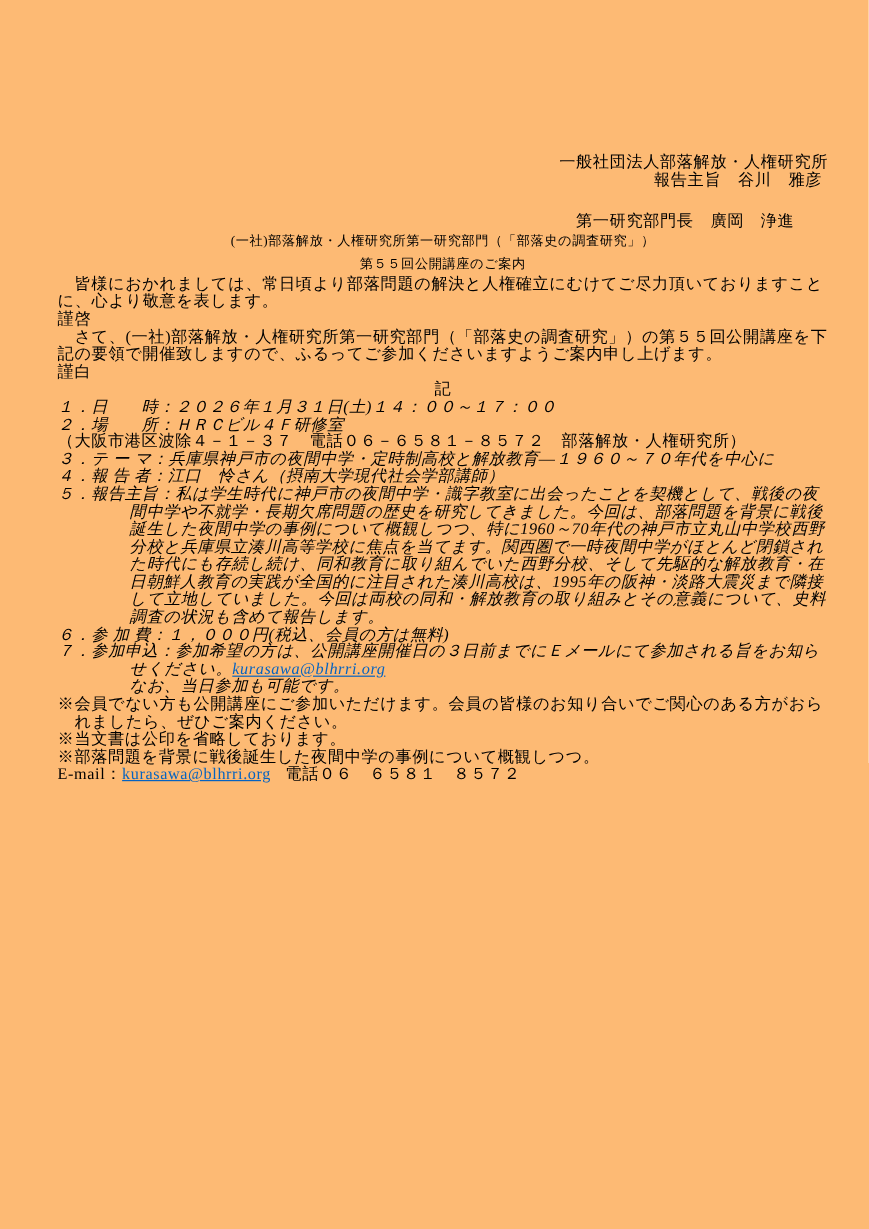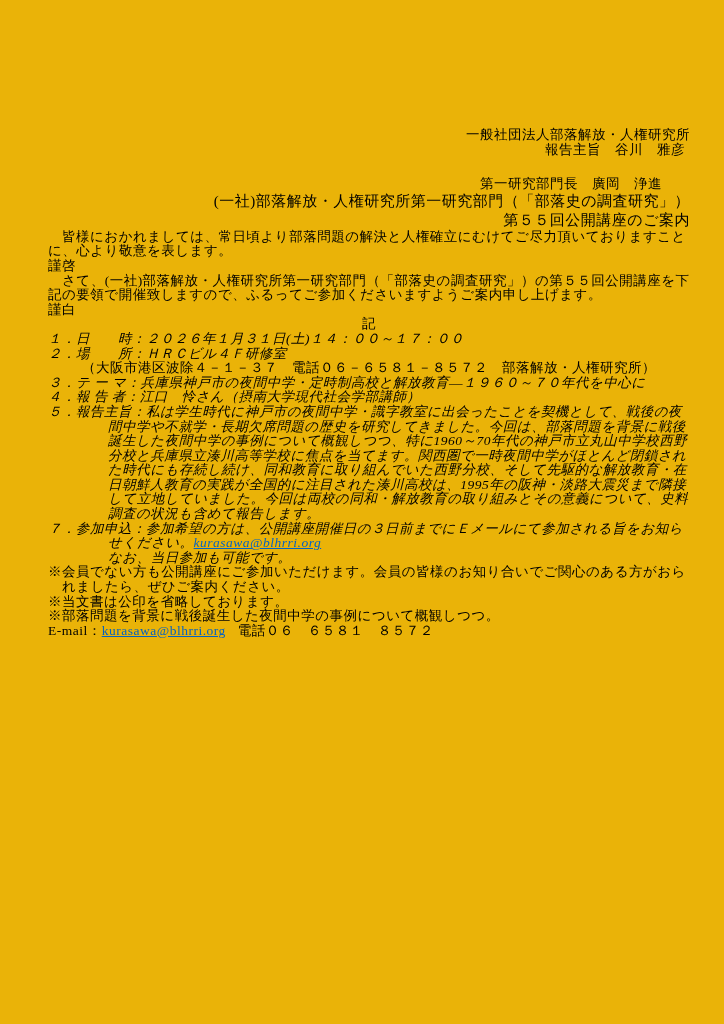--- a/index.html
+++ b/index.html
@@ -1,52 +1,52 @@
 <!DOCTYPE html>
 <html><head>
 <meta charset="utf-8">
 <style>
   html,body{margin:0;padding:0;background:#ffffff;}
   .page{
     position:relative;
     width:724px;height:1024px;
     box-sizing:border-box;
     padding:128px 34px 0 48px;
-    background:#eab308;
+    background:#fdba74;
     color:#000000;
     font-family:"Liberation Serif","DejaVu Serif",serif;
     font-size:13.5px;
     line-height:14.6px;
     letter-spacing:0.5px;
     overflow:hidden;
   }
   .page p, .page div{margin:0;}
   .bindtext{white-space:pre-wrap;}
   p{white-space:pre-wrap;}
 
   .sender{text-align:right;}
   .sender .l2{padding-right:5px;}
   .sender .l3{padding-right:28px;margin-top:20px;}
 
   .doc-title{
-    text-align:right;
+    text-align:center;
     margin-top:43px;
-    font-size:15px;
+    font-size:11px;
     line-height:19px;
   }
 
   .greeting{margin-top:20px;}
   .closing{text-align:left;padding-right:12px;}
 
   .record-marker{text-align:center;margin-top:15px;}
 
   .items{margin-top:26px;}
   .item{padding-left:60px;text-indent:-60px;margin-top:18px;font-style:italic;}
   .item.first{margin-top:0;}
-  .item-sub{margin-left:45px;text-align:center;}
+  .item-sub{margin-left:45px;}
 
   .notes{margin-top:60px;}
   .note{padding-left:14px;text-indent:-14px;}
 
   .contact{margin-left:14px;}
   .phone{margin-left:12px;}
 
   a.link{color:#0563c1;text-decoration:underline;cursor:pointer;}
 </style>
 </head>
@@ -80,20 +80,21 @@
 
     <p class="item"><span class="bindtext">２．場　　所：</span><span class="bindtext">ＨＲＣビル４Ｆ研修室</span></p>
     <p class="item-sub">（大阪市港区波除４－１－３７　電話０６－６５８１－８５７２　部落解放・人権研究所）</p>
 
     <p class="item"><span class="bindtext">３．テ ー マ：</span><span class="bindtext">兵庫県神戸市の夜間中学・定時制高校と解放教育―１９６０～７０年代を中心に</span></p>
 
     <p class="item"><span class="bindtext">４．報 告 者：</span><span class="bindtext">江口　怜さん（摂南大学現代社会学部講師）</span></p>
 
     <p class="item"><span class="bindtext">５．報告主旨：</span><span class="bindtext">私は学生時代に神戸市の夜間中学・識字教室に出会ったことを契機として、戦後の夜間中学や不就学・長期欠席問題の歴史を研究してきました。今回は、部落問題を背景に戦後誕生した夜間中学の事例について概観しつつ、特に1960～70年代の神戸市立丸山中学校西野分校と兵庫県立湊川高等学校に焦点を当てます。関西圏で一時夜間中学がほとんど閉鎖された時代にも存続し続け、同和教育に取り組んでいた西野分校、そして先駆的な解放教育・在日朝鮮人教育の実践が全国的に注目された湊川高校は、1995年の阪神・淡路大震災まで隣接して立地していました。今回は両校の同和・解放教育の取り組みとその意義について、史料調査の状況も含めて報告します。</span></p>
 
+    <p class="item"><span class="bindtext">６．参 加 費：</span><span class="bindtext">１，０００円(税込、会員の方は無料)</span></p>
 
     <p class="item"><span class="bindtext">７．参加申込：</span><span class="bindtext">参加希望の方は、公開講座開催日の３日前までにＥメールにて参加される旨をお知らせください。</span><a class="link" href="#">kurasawa@blhrri.org</a><br><span class="bindtext">なお、当日参加も可能です。</span></p>
 
   </div>
 
   <div class="notes">
     <p class="note">※会員でない方も公開講座にご参加いただけます。会員の皆様のお知り合いでご関心のある方がおられましたら、ぜひご案内ください。</p>
     <p class="note">※当文書は公印を省略しております。</p>
     <p class="note">※部落問題を背景に戦後誕生した夜間中学の事例について概観しつつ。</p>
     <p class="contact"><span class="bindtext">E-mail：</span><a class="link" href="#">kurasawa@blhrri.org</a><span class="phone bindtext">電話０６　６５８１　８５７２</span></p>

